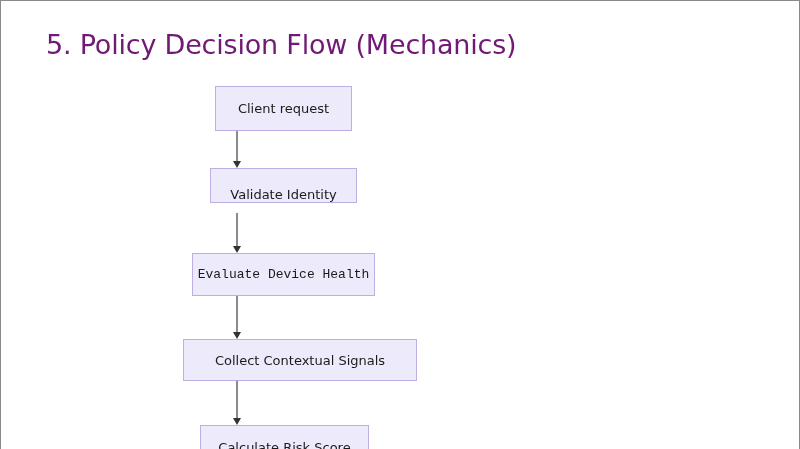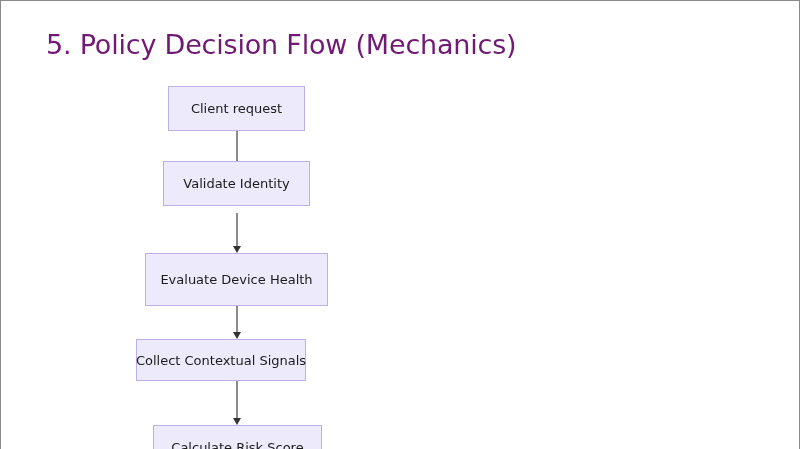--- a/index.html
+++ b/index.html
@@ -44,20 +44,21 @@
     background: #eceafb;
     border: 1px solid #bfaee4;
     box-sizing: border-box;
     display: flex;
     align-items: center;
     justify-content: center;
     color: #1b1b1b;
     font-size: 13px;
     font-family: "DejaVu Sans", sans-serif;
     white-space: nowrap;
+    margin-left: 47px;
   }
   .node-label {
     display: block;
     padding: 0 6px;
   }
   .edge {
     position: absolute;
   }
   .edge-line {
     position: absolute;
@@ -96,27 +97,27 @@
         <div class="edge-line" style="height: 37px; background: rgb(139, 139, 139);"></div>
         <div class="edge-head" style="top: 36px; border-top-color: rgb(51, 51, 51);"></div>
       </div>
       <div class="edge" style="left: 235px; top: 380px; height: 44px;">
         <div class="edge-line" style="height: 38px; background: rgb(139, 139, 139);"></div>
         <div class="edge-head" style="top: 37px; border-top-color: rgb(51, 51, 51);"></div>
       </div>
       <div class="node" style="left: 167px; top: 85px; width: 137px; height: 45px; background: rgb(236, 234, 251); border-color: rgb(191, 174, 228);">
         <span class="node-label">Client request</span>
       </div>
-      <div class="node" style="left: 162px; top: 160px; width: 147px; height: 45px; background: rgb(236, 234, 251); border-color: rgb(191, 174, 228);">
+      <div class="node" style="left: 162px; top: 167px; width: 147px; height: 35px; background: rgb(236, 234, 251); border-color: rgb(191, 174, 228); align-items: flex-end;">
         <span class="node-label">Validate Identity</span>
       </div>
-      <div class="node" style="left: 144px; top: 252px; width: 183px; height: 53px; background: rgb(236, 234, 251); border-color: rgb(191, 174, 228);">
+      <div class="node" style="left: 144px; top: 252px; width: 183px; height: 43px; background: rgb(236, 234, 251); border-color: rgb(191, 174, 228); font-family: Liberation Mono, monospace;">
         <span class="node-label">Evaluate Device Health</span>
       </div>
-      <div class="node" style="left: 135px; top: 338px; width: 170px; height: 42px; background: rgb(236, 234, 251); border-color: rgb(191, 174, 228);">
+      <div class="node" style="left: 135px; top: 338px; width: 234px; height: 42px; background: rgb(236, 234, 251); border-color: rgb(191, 174, 228);">
         <span class="node-label">Collect Contextual Signals</span>
       </div>
       <div class="node" style="left: 152px; top: 424px; width: 169px; height: 45px; background: rgb(236, 234, 251); border-color: rgb(191, 174, 228);">
         <span class="node-label">Calculate Risk Score</span>
       </div>
     </div>
 
 </div>
 
 </body></html>

